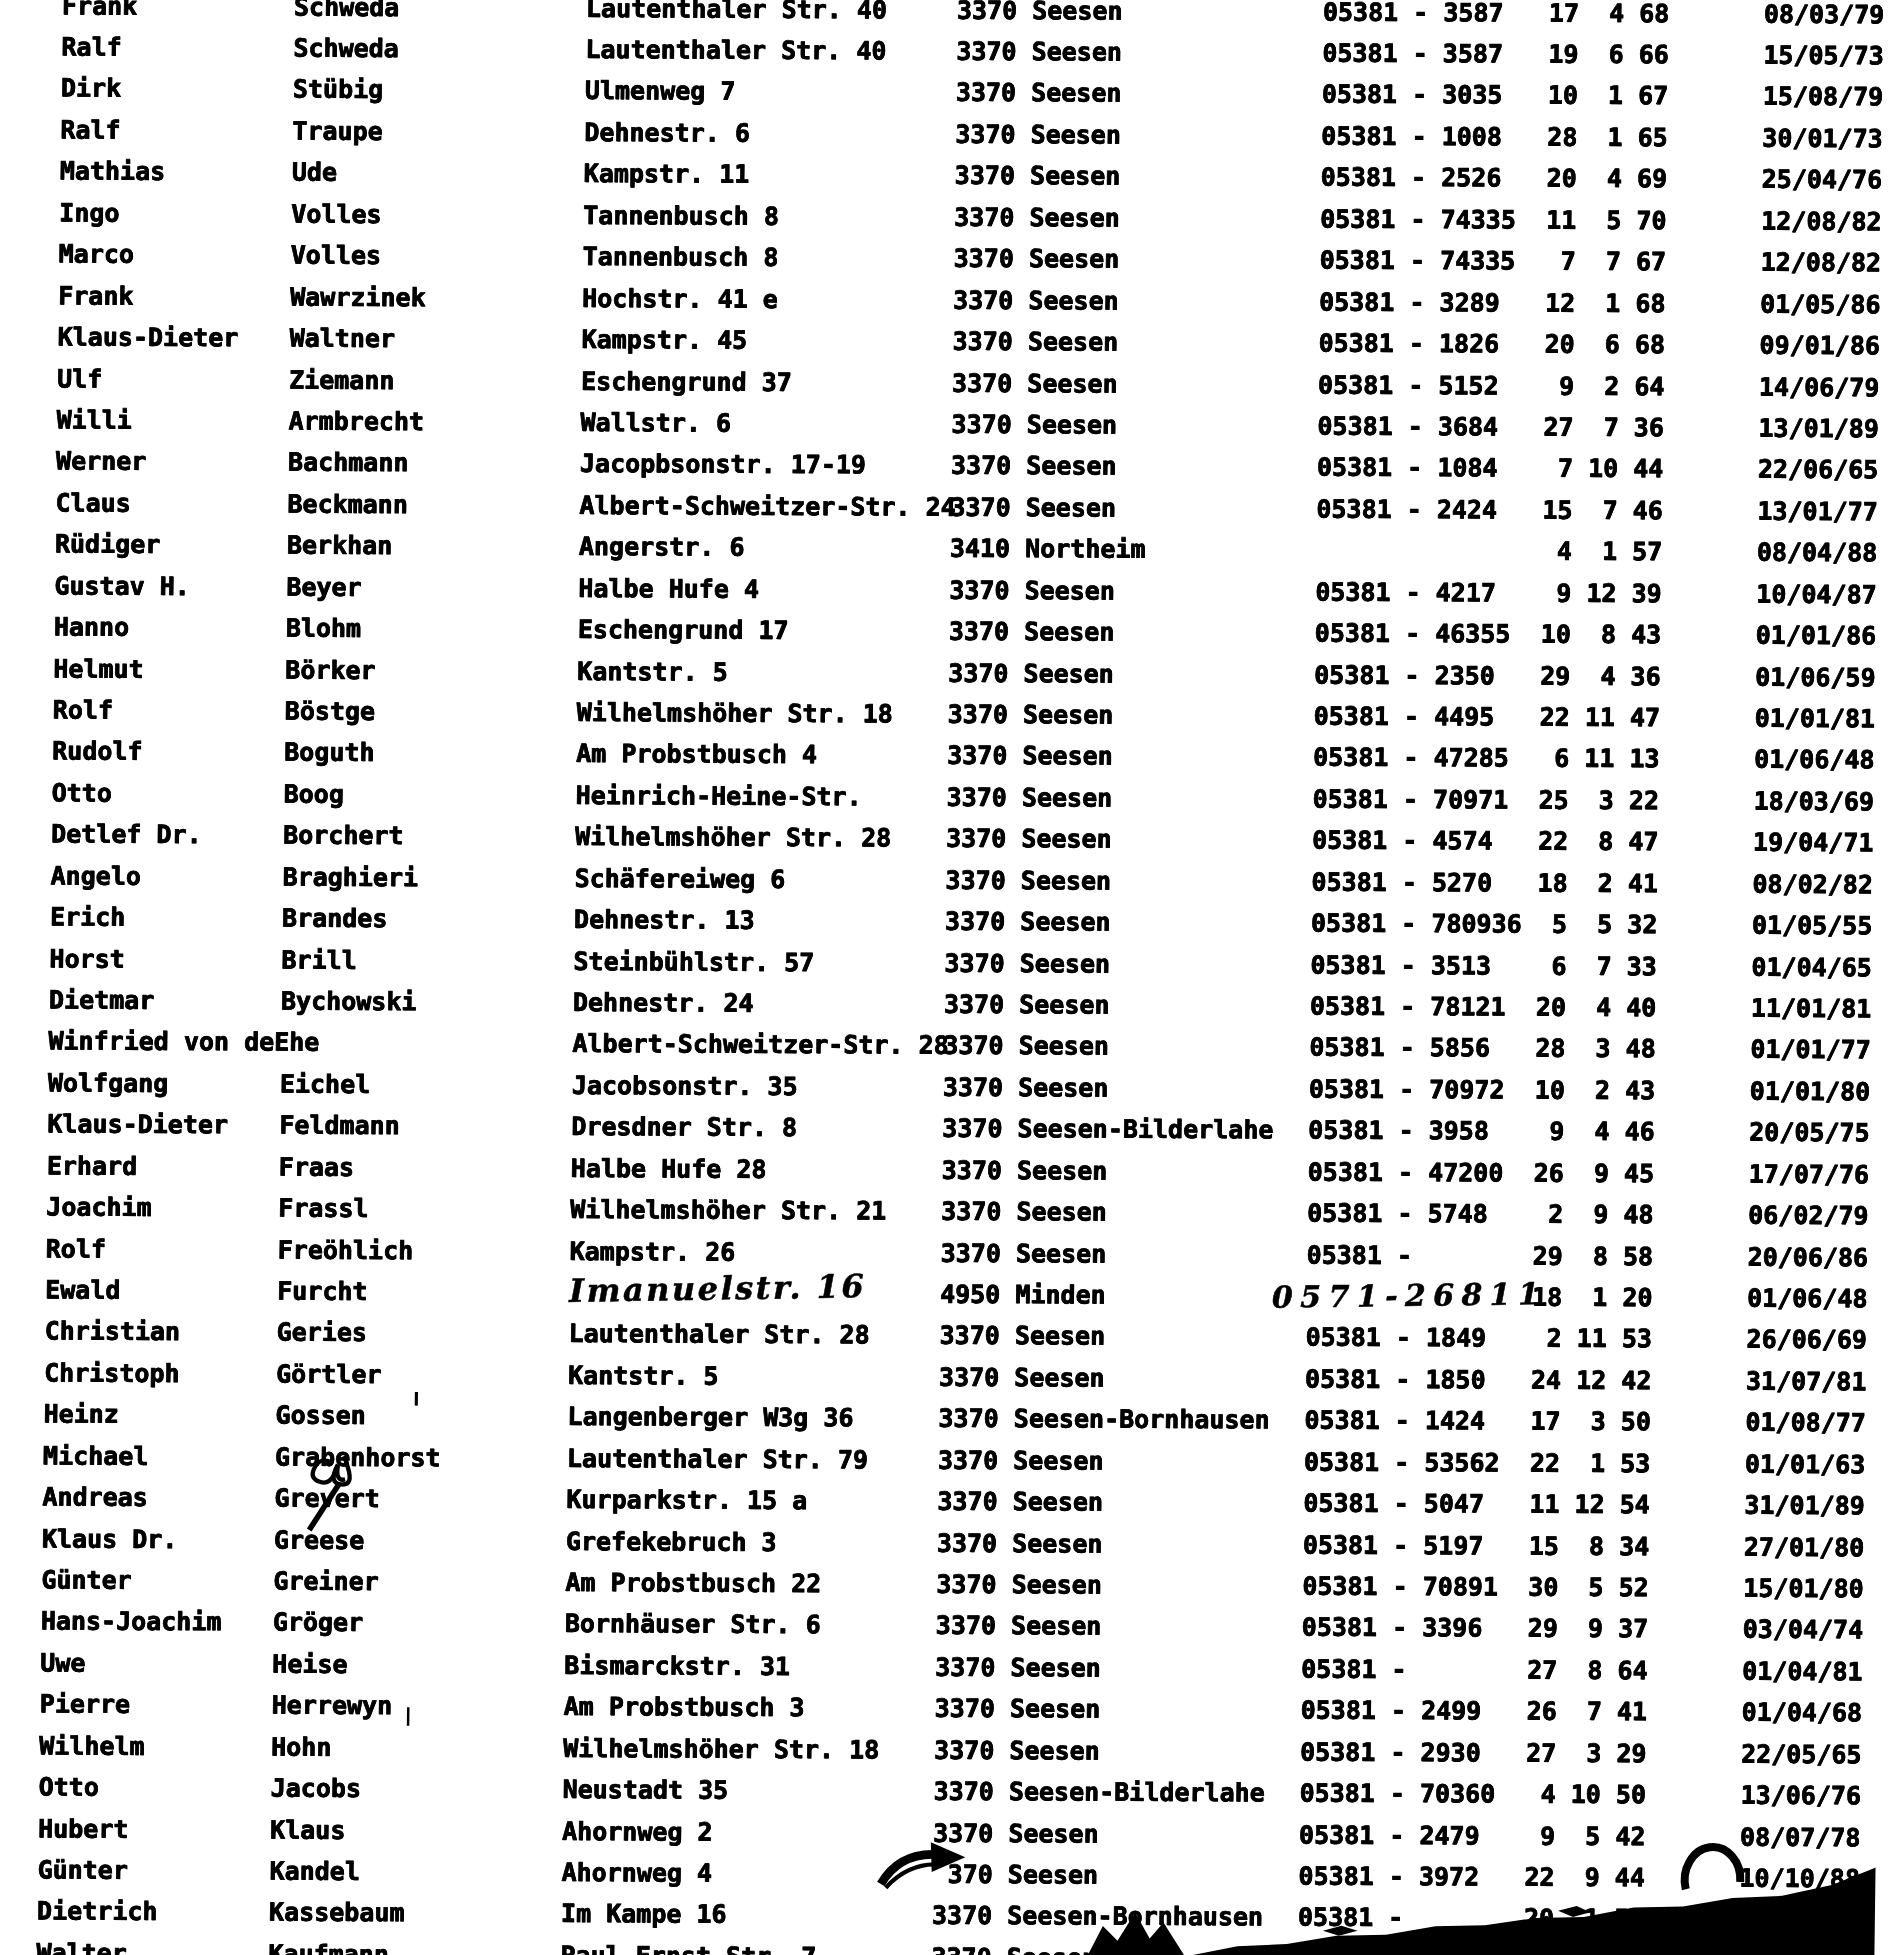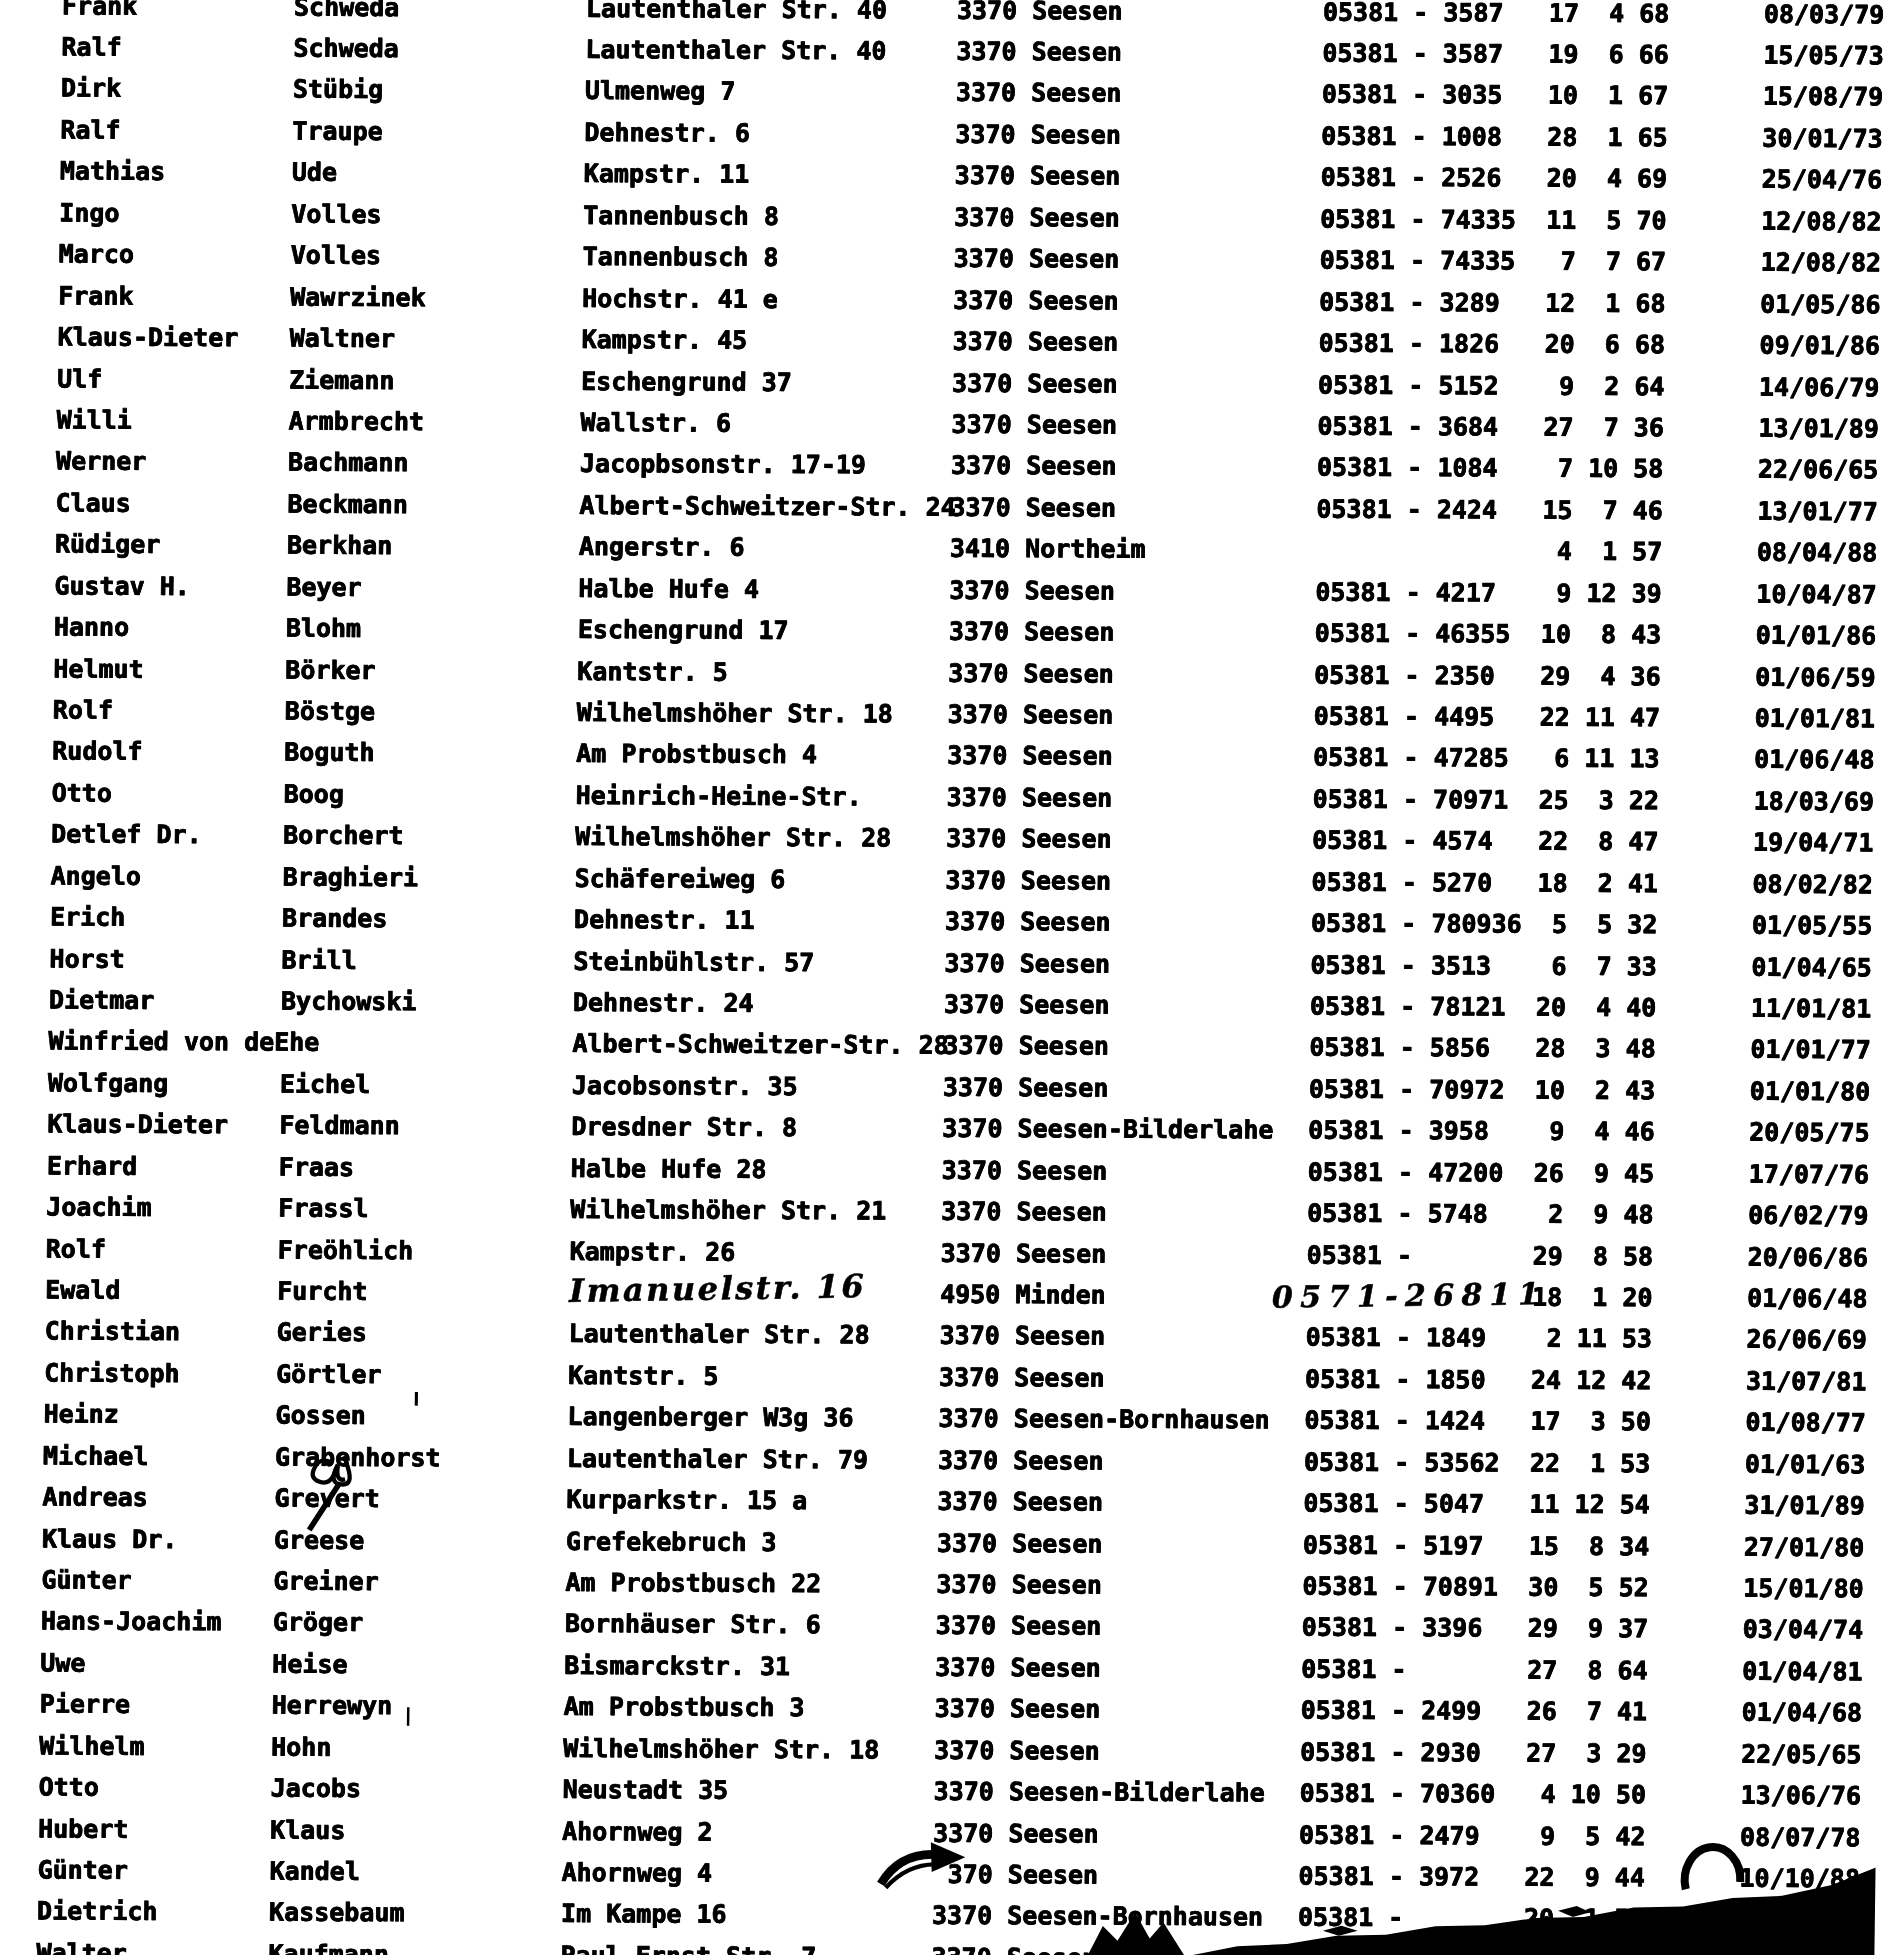--- a/index.html
+++ b/index.html
@@ -134,21 +134,21 @@
       <span class="cell c-phone">05381 - 3684</span>
       <span class="cell c-dob">27  7 36</span>
       <span class="cell c-date">13/01/89</span>
     </div>
       <div class="row" style="top: 443px;">
       <span class="cell c-first">Werner</span>
       <span class="cell c-last">Bachmann</span>
       <span class="cell c-street">Jacopbsonstr. 17-19</span>
       <span class="cell c-city">3370 Seesen</span>
       <span class="cell c-phone">05381 - 1084</span>
-      <span class="cell c-dob"> 7 10 58</span>
+      <span class="cell c-dob"> 7 10 44</span>
       <span class="cell c-date">22/06/65</span>
     </div>
       <div class="row" style="top: 485px;">
       <span class="cell c-first">Claus</span>
       <span class="cell c-last">Beckmann</span>
       <span class="cell c-street">Albert-Schweitzer-Str. 24</span>
       <span class="cell c-city">3370 Seesen</span>
       <span class="cell c-phone">05381 - 2424</span>
       <span class="cell c-dob">15  7 46</span>
       <span class="cell c-date">13/01/77</span>
@@ -230,21 +230,21 @@
       <span class="cell c-last">Braghieri</span>
       <span class="cell c-street">Schäfereiweg 6</span>
       <span class="cell c-city">3370 Seesen</span>
       <span class="cell c-phone">05381 - 5270</span>
       <span class="cell c-dob">18  2 41</span>
       <span class="cell c-date">08/02/82</span>
     </div>
       <div class="row" style="top: 899px;">
       <span class="cell c-first">Erich</span>
       <span class="cell c-last">Brandes</span>
-      <span class="cell c-street">Dehnestr. 11</span>
+      <span class="cell c-street">Dehnestr. 13</span>
       <span class="cell c-city">3370 Seesen</span>
       <span class="cell c-phone">05381 - 780936</span>
       <span class="cell c-dob"> 5  5 32</span>
       <span class="cell c-date">01/05/55</span>
     </div>
       <div class="row" style="top: 941px;">
       <span class="cell c-first">Horst</span>
       <span class="cell c-last">Brill</span>
       <span class="cell c-street">Steinbühlstr. 57</span>
       <span class="cell c-city">3370 Seesen</span>

